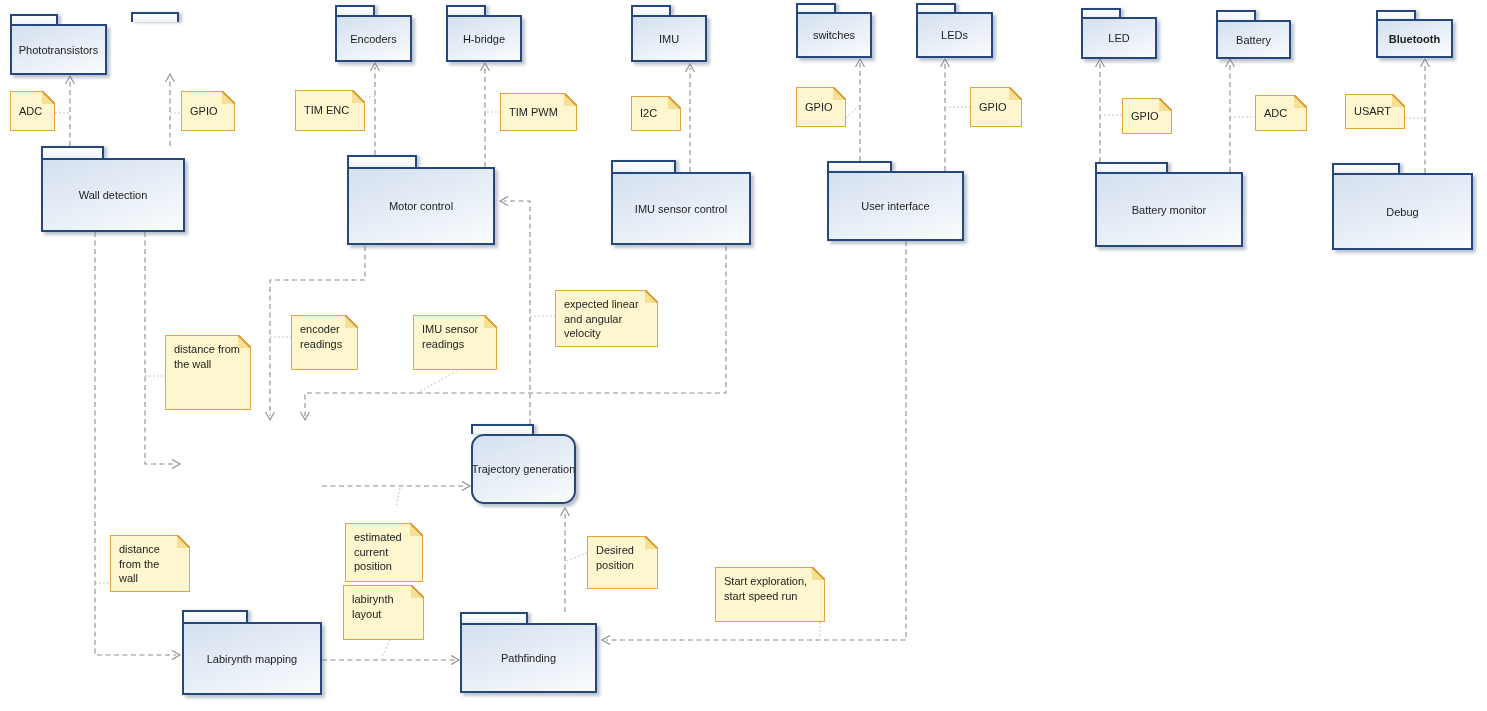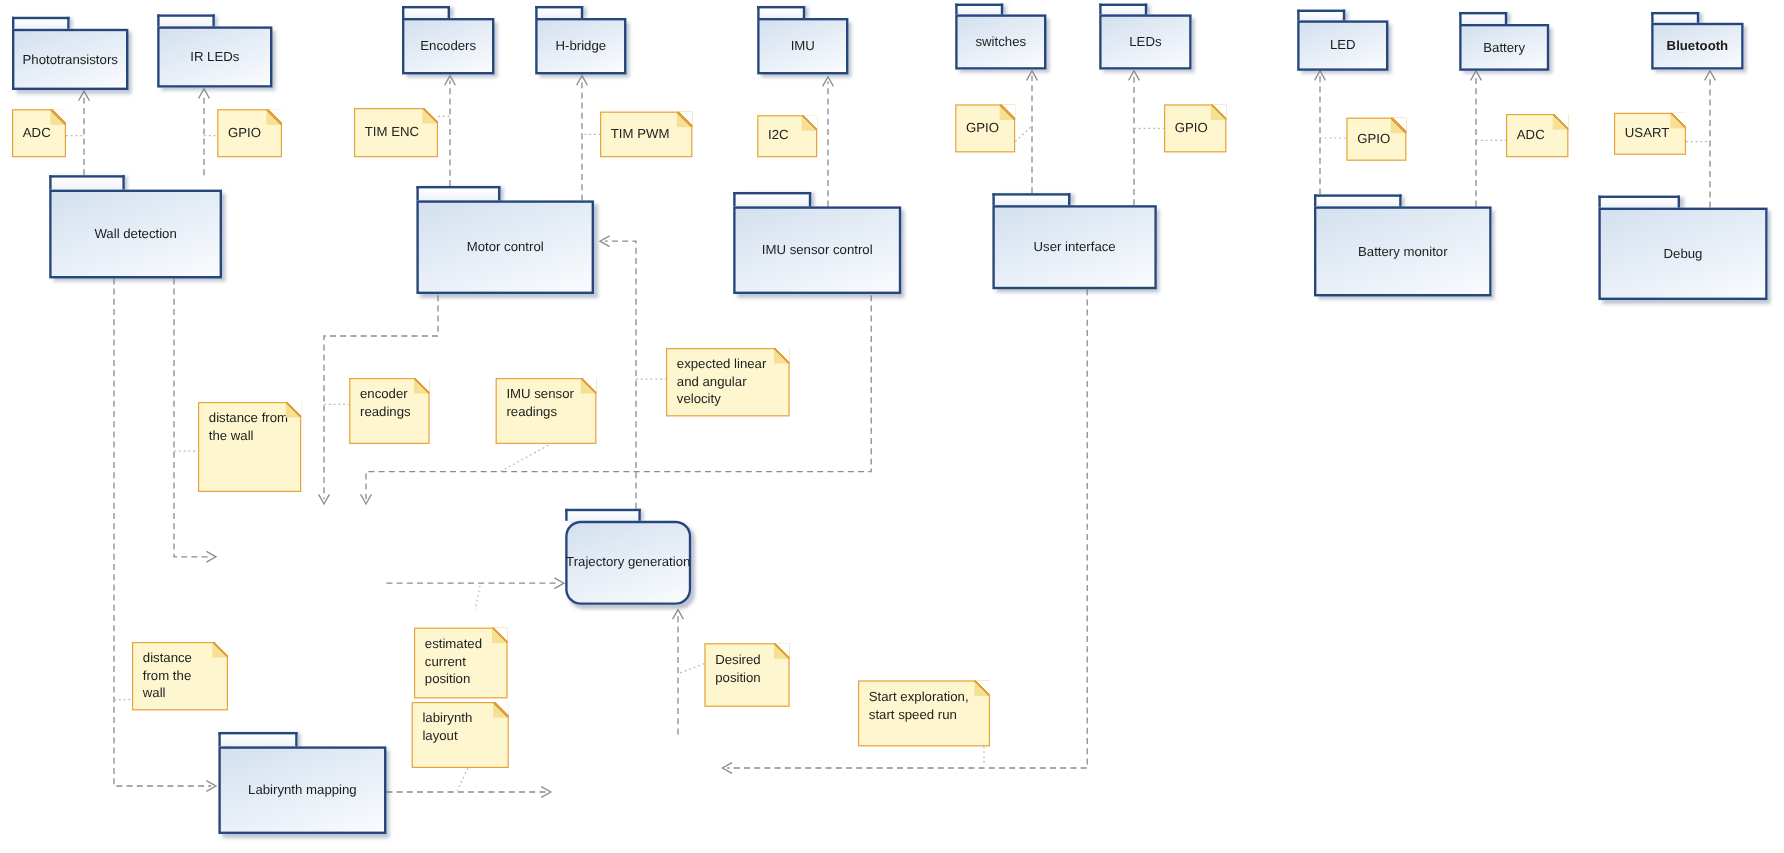--- a/index.html
+++ b/index.html
@@ -104,23 +104,20 @@
   </svg>
 
   <div class="pkg" style="left:10px;top:14px;">
     <div class="tab" style="width:48px;height:10px;"></div>
     <div class="bd" style="width:97px;height:51px;">
         <span>Phototransistors</span>
       </div>
   </div>
   <div class="pkg" style="left:131px;top:12px;">
     <div class="tab" style="width:48px;height:10px;"></div>
-    <div class="bd" style="width:96px;height:51px;">
-        <span>IR LEDs</span>
-      </div>
   </div>
   <div class="pkg" style="left:335px;top:5px;">
     <div class="tab" style="width:40px;height:10px;"></div>
     <div class="bd" style="width:77px;height:47px;">
         <span>Encoders</span>
       </div>
   </div>
   <div class="pkg" style="left:446px;top:5px;">
     <div class="tab" style="width:40px;height:10px;"></div>
     <div class="bd" style="width:76px;height:47px;">
@@ -204,20 +201,26 @@
   <div class="pkg" style="left:471px;top:424px;">
     <div class="tab" style="width:63px;height:10px;"></div>
     <div class="bd" style="width:105px;height:70px;border-radius:13px;">
         <span>Trajectory generation</span>
       </div>
   </div>
   <div class="pkg" style="left:182px;top:610px;">
     <div class="tab" style="width:66px;height:12px;"></div>
     <div class="bd" style="width:140px;height:73px;">
         <span>Labirynth mapping</span>
+      </div>
+  </div>
+  <div class="pkg" style="left:460px;top:612px;">
+    <div class="tab" style="width:68px;height:11px;"></div>
+    <div class="bd" style="width:137px;height:70px;">
+        <span>Pathfinding</span>
       </div>
   </div>
 
   <div class="note c" style="left:10px;top:91px;width:45px;height:40px;">
       <span>ADC</span>
     </div>
   <div class="note c" style="left:181px;top:91px;width:54px;height:40px;">
       <span>GPIO</span>
     </div>
   <div class="note c" style="left:295px;top:90px;width:70px;height:41px;">

